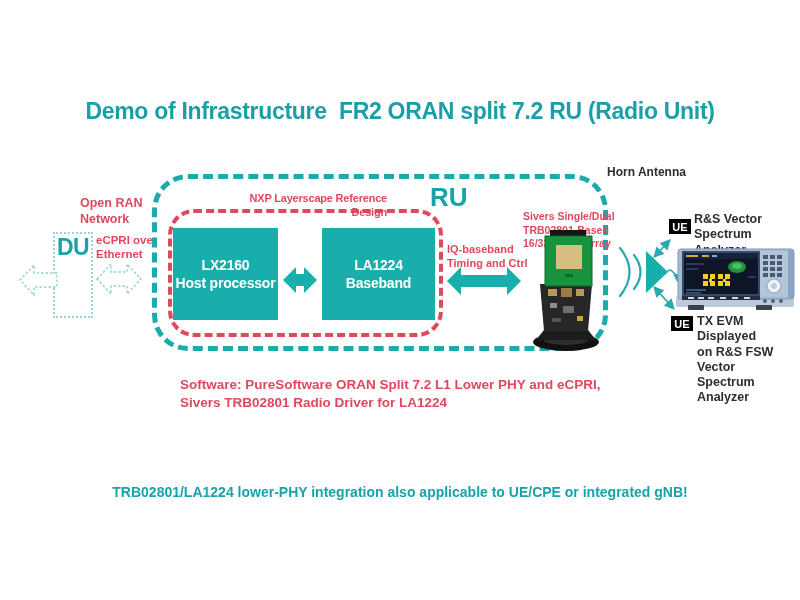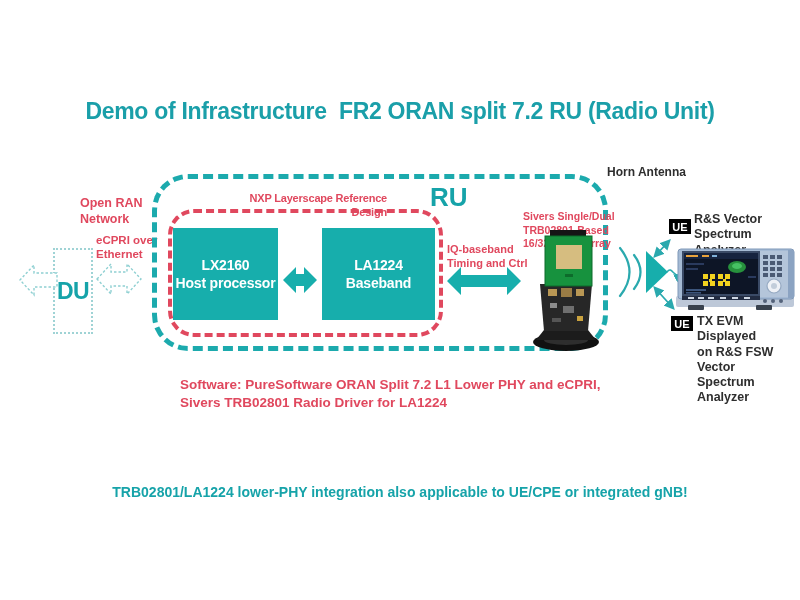--- a/index.html
+++ b/index.html
@@ -4,22 +4,22 @@
 <style>
   html,body{margin:0;padding:0;background:#ffffff;}
   #page{position:relative;width:800px;height:600px;background:#ffffff;overflow:hidden;
         font-family:"Liberation Sans",sans-serif;}
   .abs{position:absolute;}
   #title{left:0;top:98px;width:800px;text-align:center;color:#1a9fa9;font-size:23px;
          font-weight:bold;white-space:pre-wrap;letter-spacing:-0.3px;}
   .red-label{color:#e0485e;font-weight:bold;white-space:pre-line;line-height:1.25;}
   .black-label{color:#2e2e2e;font-weight:bold;white-space:pre-line;line-height:1.22;}
   #open-ran{left:53px;top:196px;font-size:12.5px;margin-left:27px;}
-  #du-box{left:53px;top:248px;width:40px;height:86px;border:2px dotted #9fd3d5;
-          display:flex;align-items:center;justify-content:center;background:#fff;box-sizing:border-box;}
+  #du-box{left:53px;top:232px;width:40px;height:86px;border:2px dotted #9fd3d5;
+          display:flex;align-items:flex-start;justify-content:center;background:#fff;box-sizing:border-box;}
   #du-box span{color:#16a3a9;font-size:23px;font-weight:bold;letter-spacing:-0.5px;}
   #ecpri{left:96px;top:233px;font-size:11.5px;}
   #ru-box{left:152px;top:174px;width:456px;height:177px;border:5px dashed #1caaad;
           border-radius:36px;box-sizing:border-box;}
   #ru-label{left:430px;top:182px;color:#16a3a9;font-size:26px;font-weight:bold;}
   #nxp-box{left:168px;top:209px;width:275px;height:128px;border:4px dashed #e0485e;
            border-radius:26px;box-sizing:border-box;}
   #nxp-label{left:221px;top:192px;width:166px;text-align:right;font-size:11px;letter-spacing:-0.2px;}
   .chip{background:#17aeac;display:flex;align-items:center;justify-content:center;text-align:center;}
   .chip span{color:#ffffff;font-weight:bold;font-size:14px;line-height:1.3;white-space:pre-line;letter-spacing:-0.2px;}

